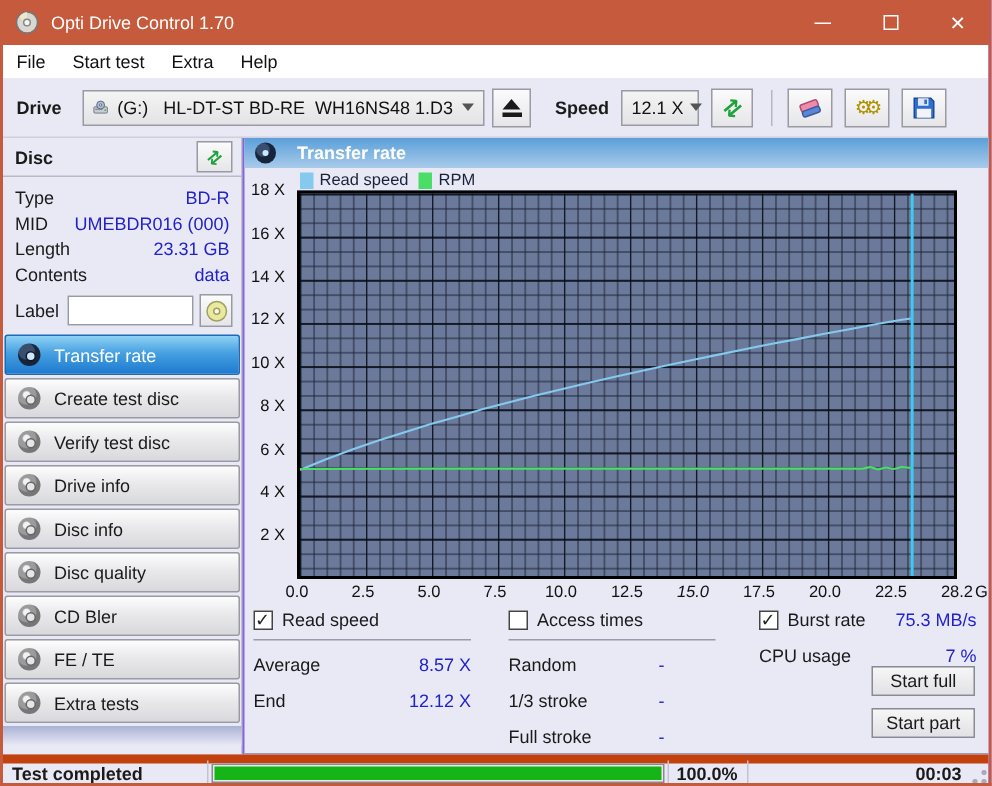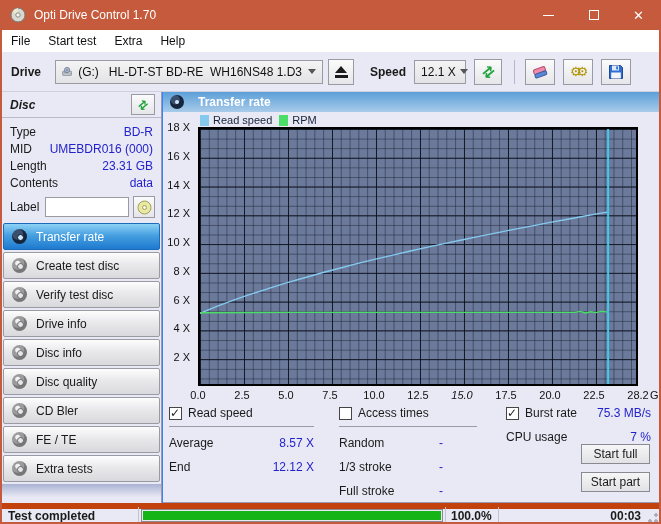--- a/index.html
+++ b/index.html
@@ -1,19 +1,19 @@
 <!DOCTYPE html>
 <html><head>
 <meta charset="utf-8">
 <style>
   * { margin:0; padding:0; box-sizing:border-box; }
   html,body { width:661px; height:524px; }
   body { font-family:"Liberation Sans","DejaVu Sans",sans-serif; font-size:12px; color:#1a1a1a; }
 
-  .window { position:relative; width:661px; height:524px; background:#3b82f6;
+  .window { position:relative; width:661px; height:524px; background:#8b5cf6;
             border:2px solid #c65a3c; border-top:none; overflow:hidden; }
 
   
   .titlebar { position:absolute; left:-2px; top:0; width:661px; height:30px; background:#c65a3c;
               display:flex; align-items:center; color:#fff; }
   .app-icon { margin:0 8px 0 10px; width:16px; height:16px; }
   .title-text { font-size:12px; }
   .win-controls { position:absolute; right:0; top:0; height:30px; display:flex; }
   .win-btn { width:45px; height:30px; display:flex; align-items:center; justify-content:center; color:#fff; }
   .glyph-min { width:11px; height:1px; background:#fff; }
@@ -47,21 +47,21 @@
   .refresh-btn { width:28px; margin-left:8px; }
   .refresh-glyph { color:#1fa33c; font-weight:bold; font-size:15px; transform:rotate(-40deg); }
   .tb-sep { width:1px; height:24px; background:#b6b6c6; margin:0 10px 0 12px; }
   .icon-btn { width:30px; margin-right:8px; }
   .gears { color:#b09200; font-size:13px; letter-spacing:-5px; text-indent:-3px; }
 
   
   .sidebar { position:absolute; left:0; top:92px; width:160px; height:411px;
              border-right:1px solid #9a9ab0; background:#e9e9f5; }
   .disc-header { height:26px; display:flex; align-items:center; border-bottom:1px solid #b9b9c9; }
-  .disc-header .hdr { font-weight:bold; margin-left:8px;font-style:italic; }
+  .disc-header .hdr { font-weight:bold; margin-left:8px; }
   .small-refresh { margin-left:auto; margin-right:6px; width:24px; height:21px; }
   .small-refresh .refresh-glyph { font-size:12px; }
   .info-rows { padding:6px 8px 2px 8px; }
   .info-row { display:flex; justify-content:space-between; height:17px; line-height:17px; }
   .info-row .val { color:#2222cc; }
   .label-row { display:flex; align-items:center; padding:2px 6px 4px 8px; }
   .label-input { width:84px; height:20px; border:1px solid #9a9aa2; background:#fff; margin-left:6px;
                  font-family:inherit; font-size:12px; padding:0 3px; }
   .cd-btn { width:24px; height:22px; margin-left:4px; }
 

